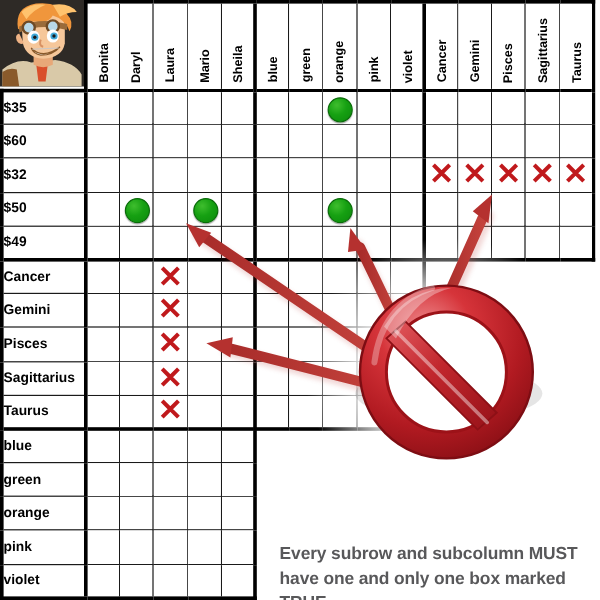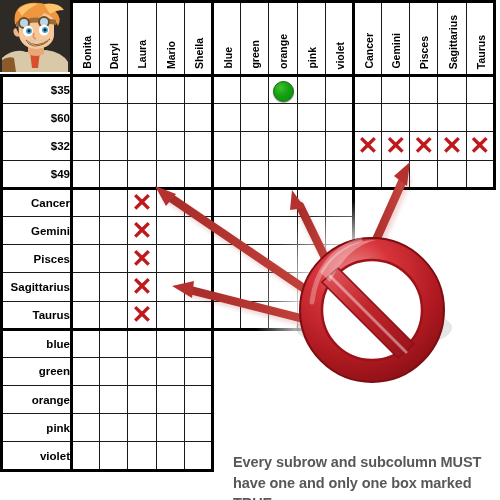--- a/index.html
+++ b/index.html
@@ -22,21 +22,21 @@
 
   table.grid{border-collapse:collapse;table-layout:fixed;}
   table.grid td,table.grid th{
     padding:0;margin:0;background:#ffffff;
     border:1px solid #1a1a1a;
     box-sizing:border-box;
   }
   
   .lbl-col{
     width:70px;height:28.2px;
-    text-align:right;vertical-align:middle;
+    text-align:left;vertical-align:middle;
     padding-right:5px;
     font-size:11.5px;font-weight:bold;color:#000;
     white-space:nowrap;
   }
   
   .hdr{
     width:28.2px;height:74px;
     vertical-align:bottom;
     position:relative;
   }
@@ -233,20 +233,44 @@
             </td>
             <td class="cell">
               <div class="xmark">✕</div>
             </td>
             <td class="cell">
               <div class="xmark">✕</div>
             </td>
             <td class="cell br">
               <div class="xmark">✕</div>
             </td>
+          </tr>
+          <tr>
+            <td class="lbl-col bl"><span>$50</span></td>
+            <td class="cell bl"></td>
+            <td class="cell">
+              <div class="dot"></div>
+            </td>
+            <td class="cell"></td>
+            <td class="cell">
+              <div class="dot"></div>
+            </td>
+            <td class="cell"></td>
+            <td class="cell bl"></td>
+            <td class="cell"></td>
+            <td class="cell">
+              <div class="dot"></div>
+            </td>
+            <td class="cell"></td>
+            <td class="cell"></td>
+            <td class="cell bl"></td>
+            <td class="cell"></td>
+            <td class="cell"></td>
+            <td class="cell"></td>
+            <td class="cell br"></td>
           </tr>
           <tr>
             <td class="lbl-col bl"><span>$49</span></td>
             <td class="cell bl"></td>
             <td class="cell"></td>
             <td class="cell"></td>
             <td class="cell"></td>
             <td class="cell"></td>
             <td class="cell bl"></td>
             <td class="cell"></td>

